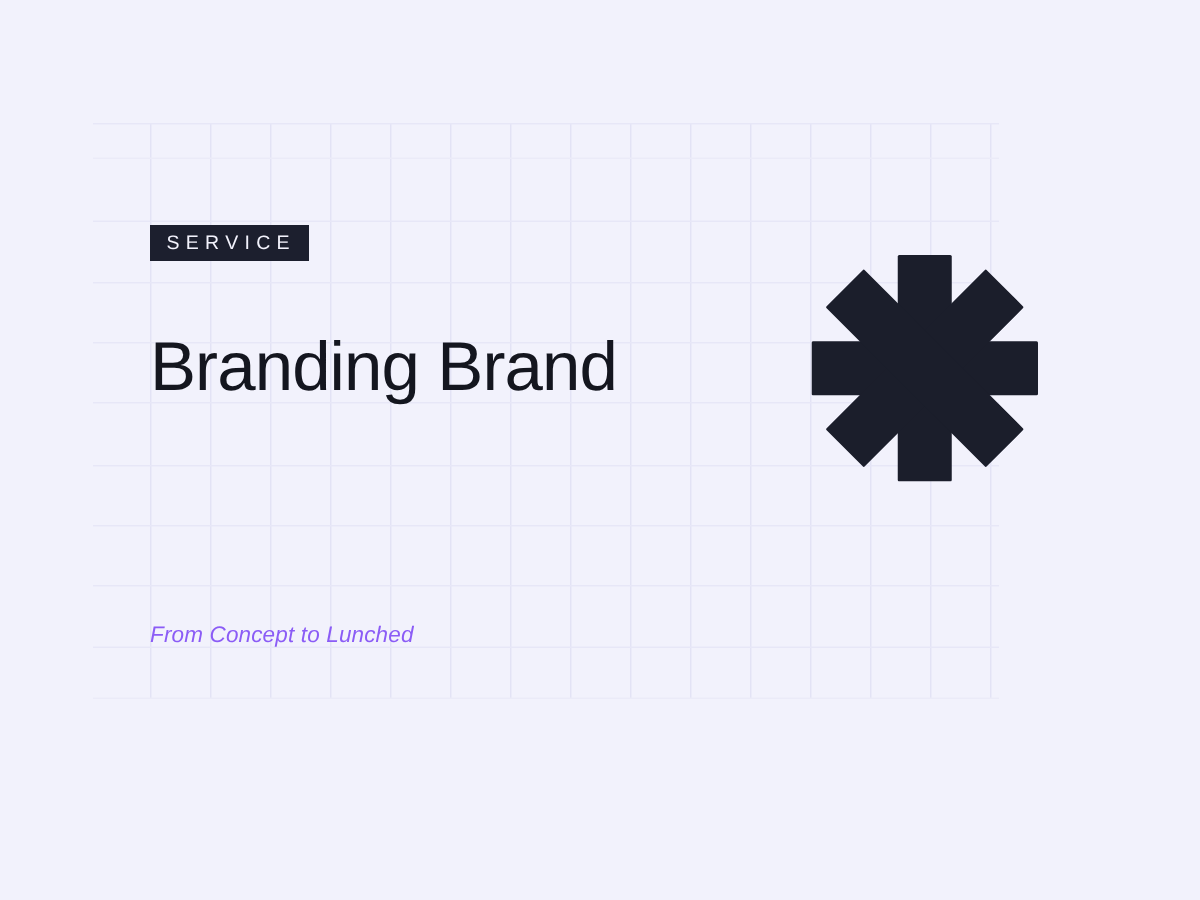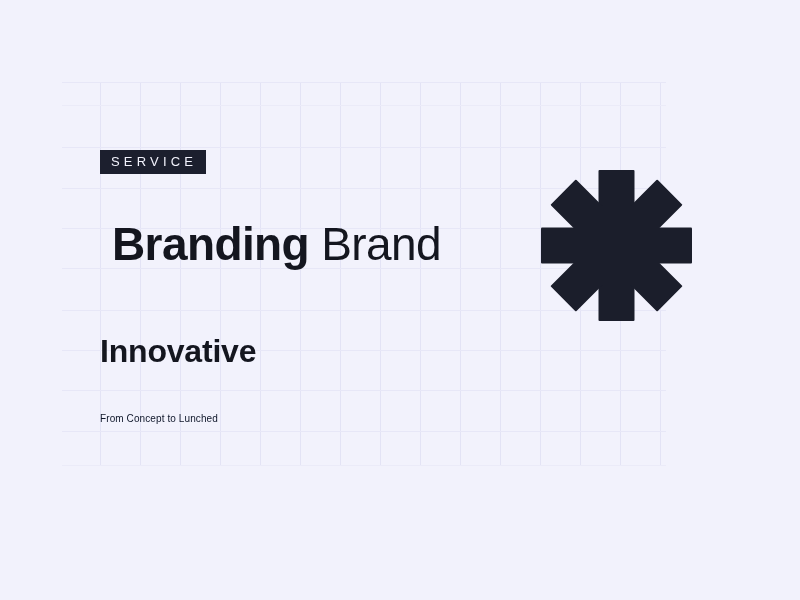--- a/index.html
+++ b/index.html
@@ -73,22 +73,21 @@
     position: absolute;
     left: 0;
     top: 185px;
     font-size: 46px;
     line-height: 56px;
     color: #14161f;
     white-space: nowrap;
     letter-spacing: -0.6px;
   }
   .headline .hl-strong {
-    font-weight: 700;
-    padding-left: 12px;
+    font-weight: 400;
   }
   .headline .hl-light {
     font-weight: 300;
   }
 
   .subhead {
     position: absolute;
     left: 0;
     top: 303px;
     font-size: 32px;
@@ -99,26 +98,27 @@
     white-space: nowrap;
   }
   .subhead .sub-line {
     display: block;
   }
 
   .tagline {
     position: absolute;
     left: 0;
     top: 399px;
-    font-size: 10px;
+    font-size: 15px;
     line-height: 20px;
     font-weight: 400;
-    color: #0f172a;
+    color: #8b5cf6;
     letter-spacing: 0.1px;
     white-space: nowrap;
+    font-style: italic;
   }
 
   
   .asterisk {
     position: absolute;
     left: 541px;
     top: 170px;
     width: 151px;
     height: 151px;
   }
@@ -162,21 +162,20 @@
       <div class="grid-h faint" style="top: 465px;"></div>
     </div>
 
   <div class="content">
 
     <span class="badge" style="background: rgb(28, 31, 46); color: rgb(242, 242, 252);">SERVICE</span>
 
     <h1 class="headline"><span class="hl-strong">Branding</span><span class="hl-light"> Brand</span></h1>
 
     <h2 class="subhead">
-      <span class="sub-line">Innovative</span>
     </h2>
 
     <p class="tagline">From Concept to Lunched</p>
   </div>
 
   <div class="asterisk">
     <svg viewBox="0 0 151 151" xmlns="http://www.w3.org/2000/svg" aria-hidden="true">
       <g id="mark-group" fill="#1b1e2b">
         <rect x="57.5" y="0" width="36" height="151" rx="1"></rect>
         <rect x="0" y="57.5" width="151" height="36" rx="1"></rect>

